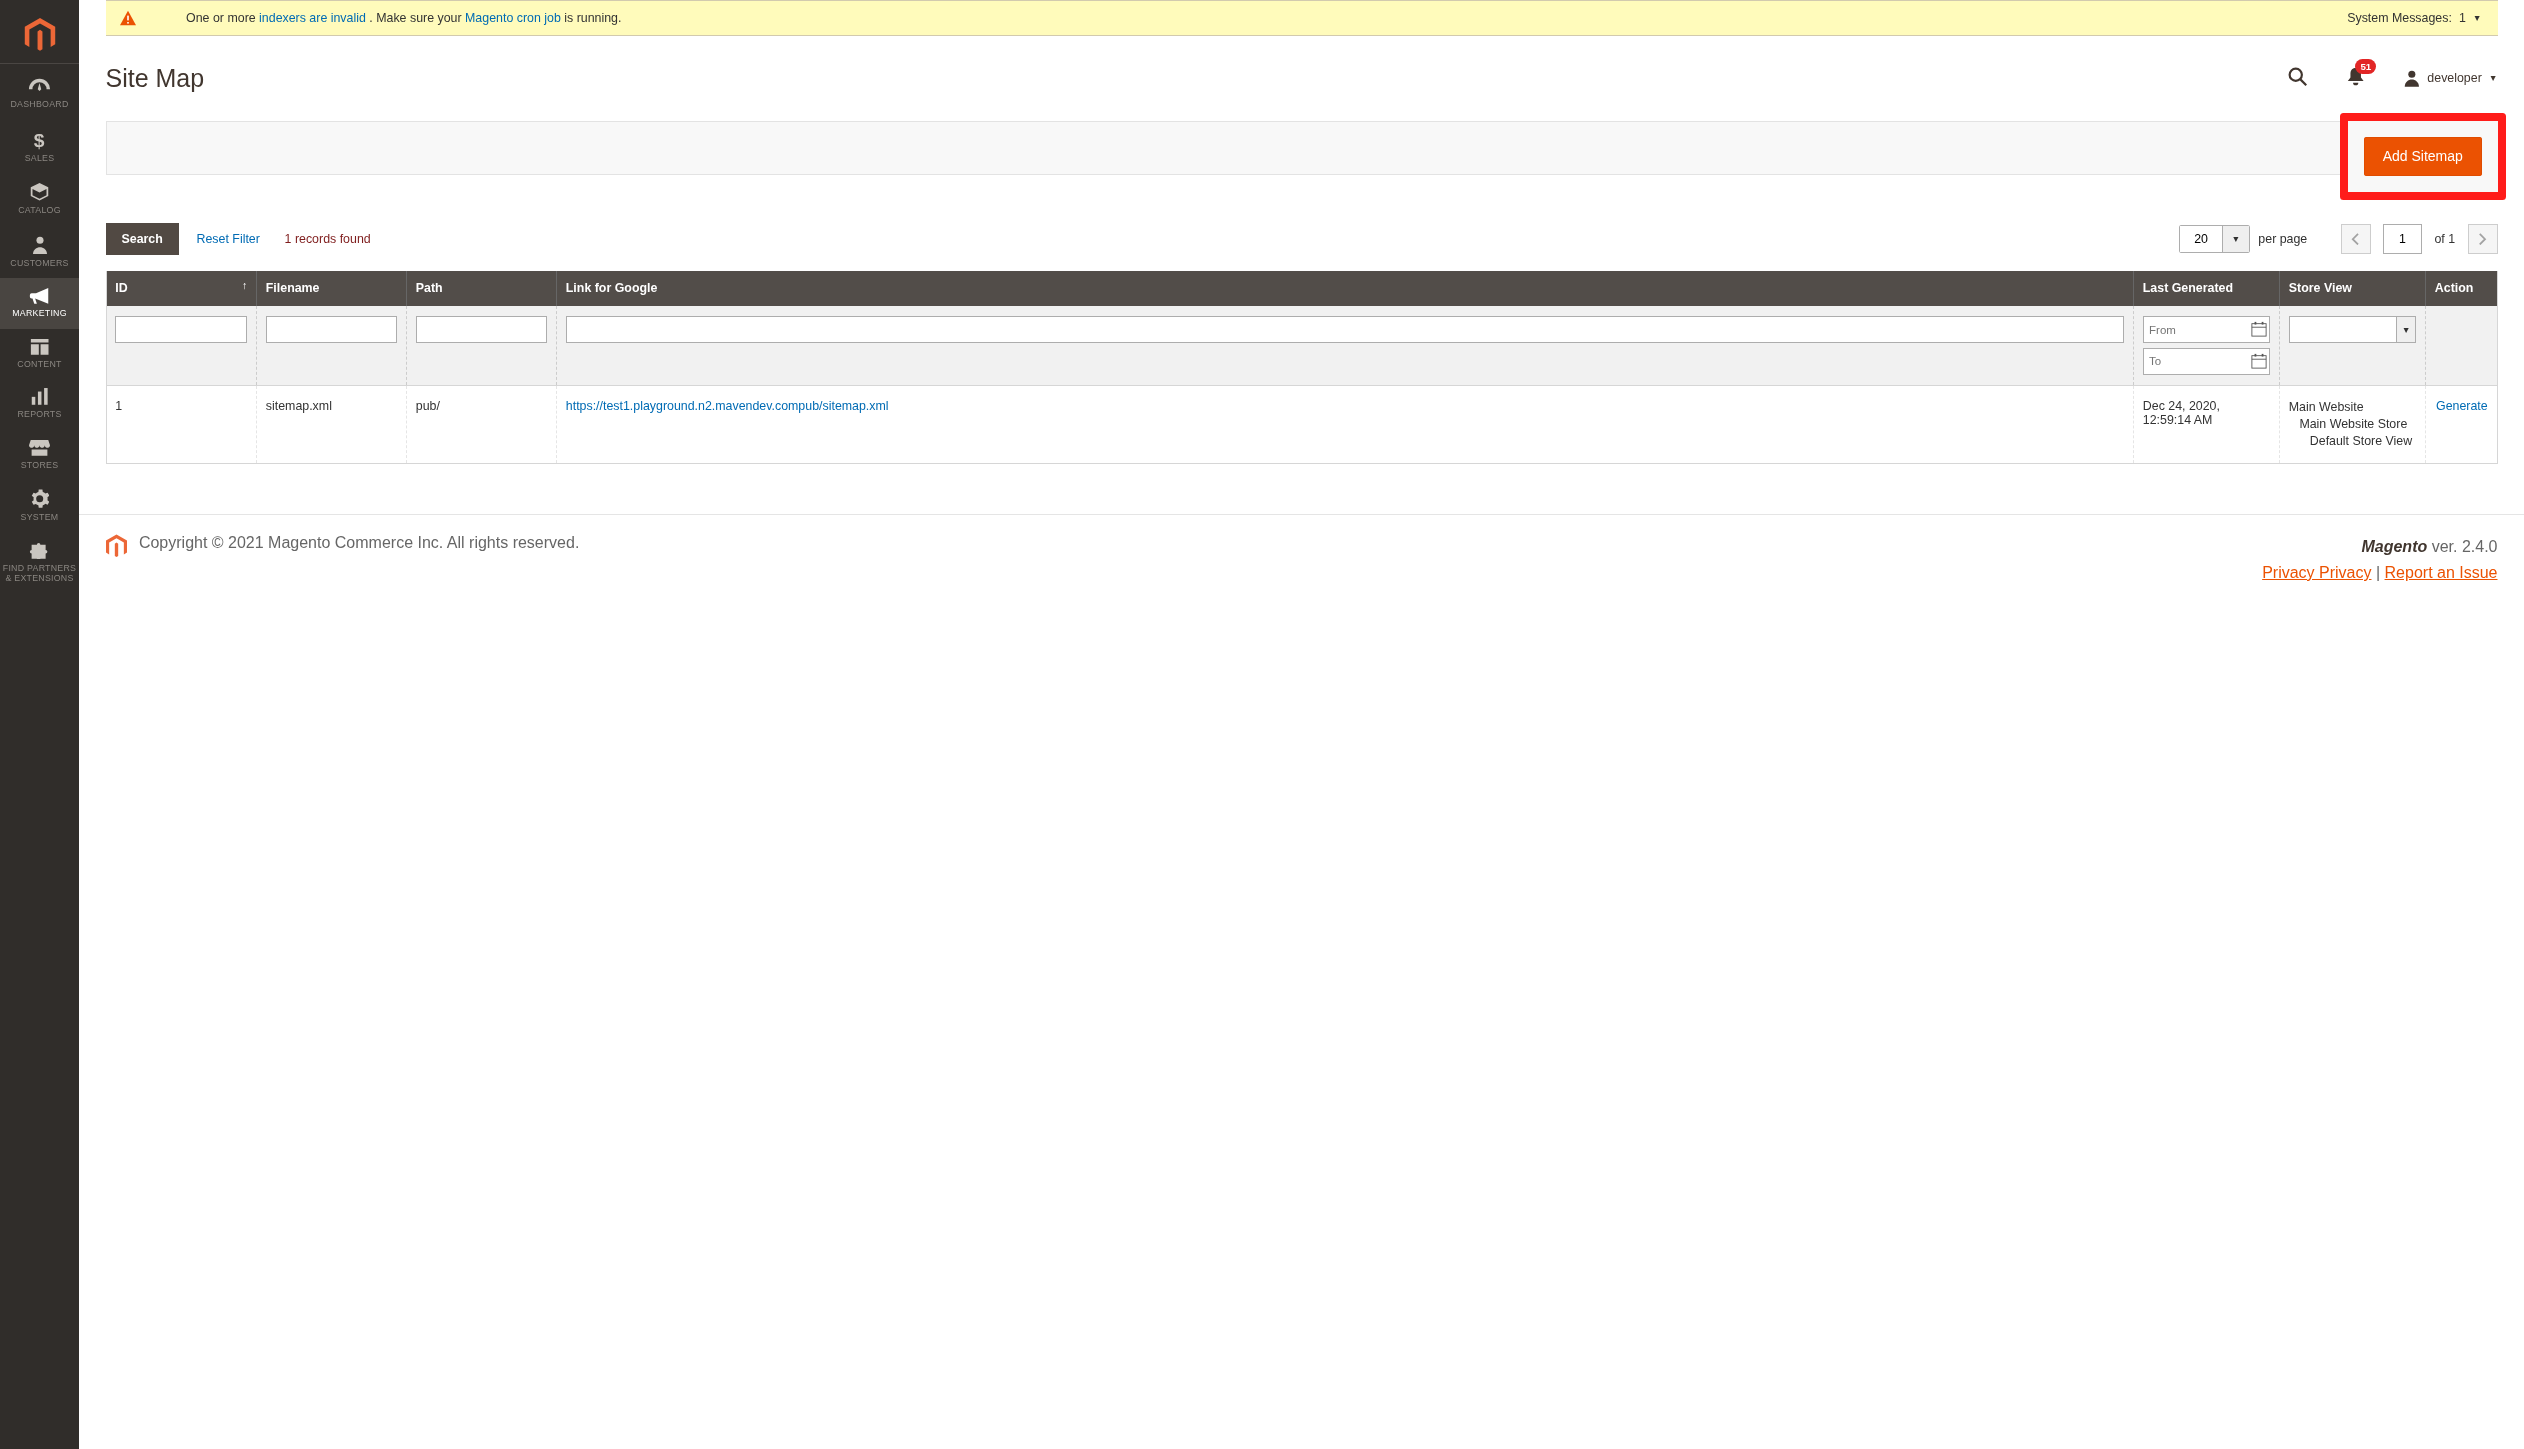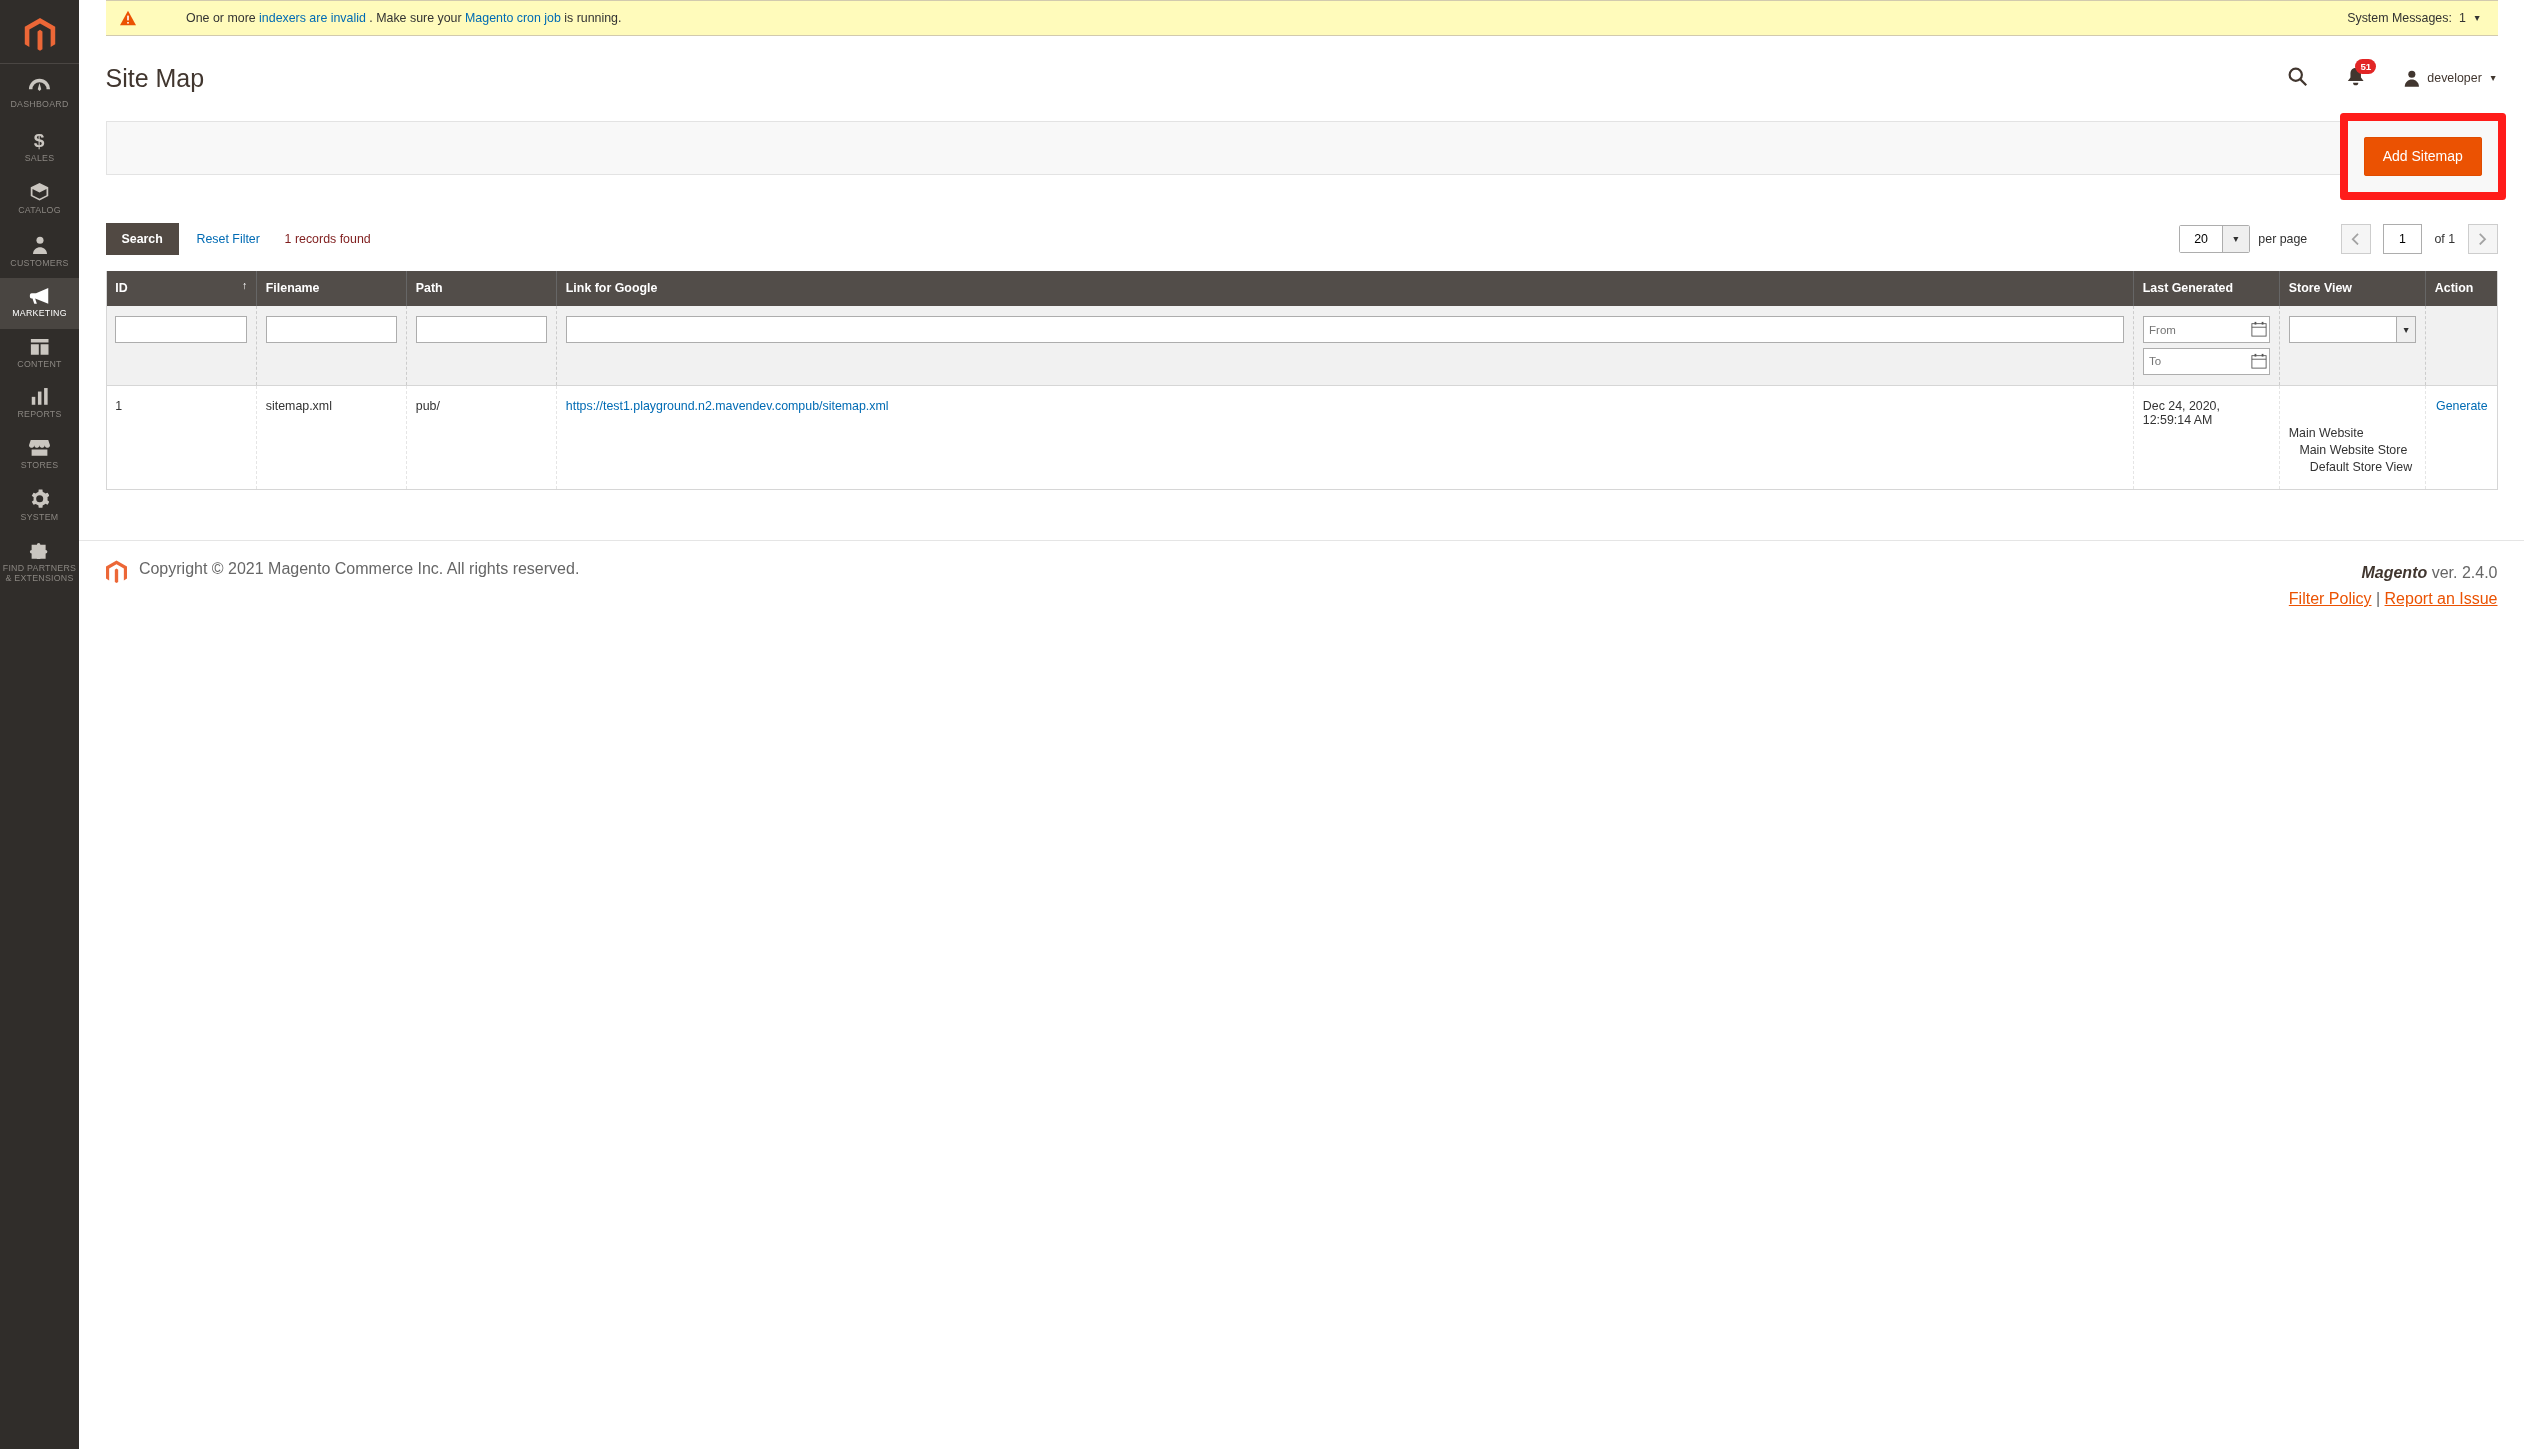--- a/index.html
+++ b/index.html
@@ -189,21 +189,21 @@
   .mini-select .body{flex:1;}
   .mini-select .dd{width:19.4px;border-left:0.9px solid #adadad;background:#efefef;display:flex;align-items:center;justify-content:center;font-size:8.8px;}
 
   tbody.data td{
     padding:12.4px 8.8px;vertical-align:top;
     border-right:0.9px dashed #e5e5e5;border-bottom:0.9px solid var(--grid-border);
     font-size:12.4px;color:#333;
   }
   tbody.data td:last-child{border-right:none;text-align:right;}
   tbody.data a{color:var(--link);text-decoration:none;}
-  .store-list{line-height:1.4;margin-top:26px;}
+  .store-list{line-height:1.4;}
   .store-list .lvl2{padding-left:10.6px;}
   .store-list .lvl3{padding-left:21px;}
 
   
   .footer{
     margin:50px 0 0 0;
     border-top:0.9px solid #e5e5e5;
     padding:19.4px 26.5px 25px;
     display:flex;align-items:flex-start;
     color:#666;font-size:16px;
@@ -457,19 +457,19 @@
     <svg class="mlogo" width="21" height="25" viewBox="0 0 100 115">
       <path fill="#ec6737" d="M50 0 L100 29 V86 L85 95 V38 L50 18 L15 38 V95 L0 86 V29 Z"></path>
       <path fill="#ec6737" d="M42 44 V103 L50 108 L58 103 V44 L50 39 Z"></path>
     </svg>
     <span>Copyright © 2021 Magento Commerce Inc. All rights reserved.</span>
     <div class="footer-right">
       <div class="ver">
         <strong>Magento</strong><span> ver. 2.4.0</span>
       </div>
       <div>
-        <a href="#">Filter Policy</a><span> | </span><a href="#">Report an Issue</a>
+        <a href="#">Privacy Privacy</a><span> | </span><a href="#">Report an Issue</a>
       </div>
     </div>
   </footer>
 
 </div>
 
 
 </body></html>

